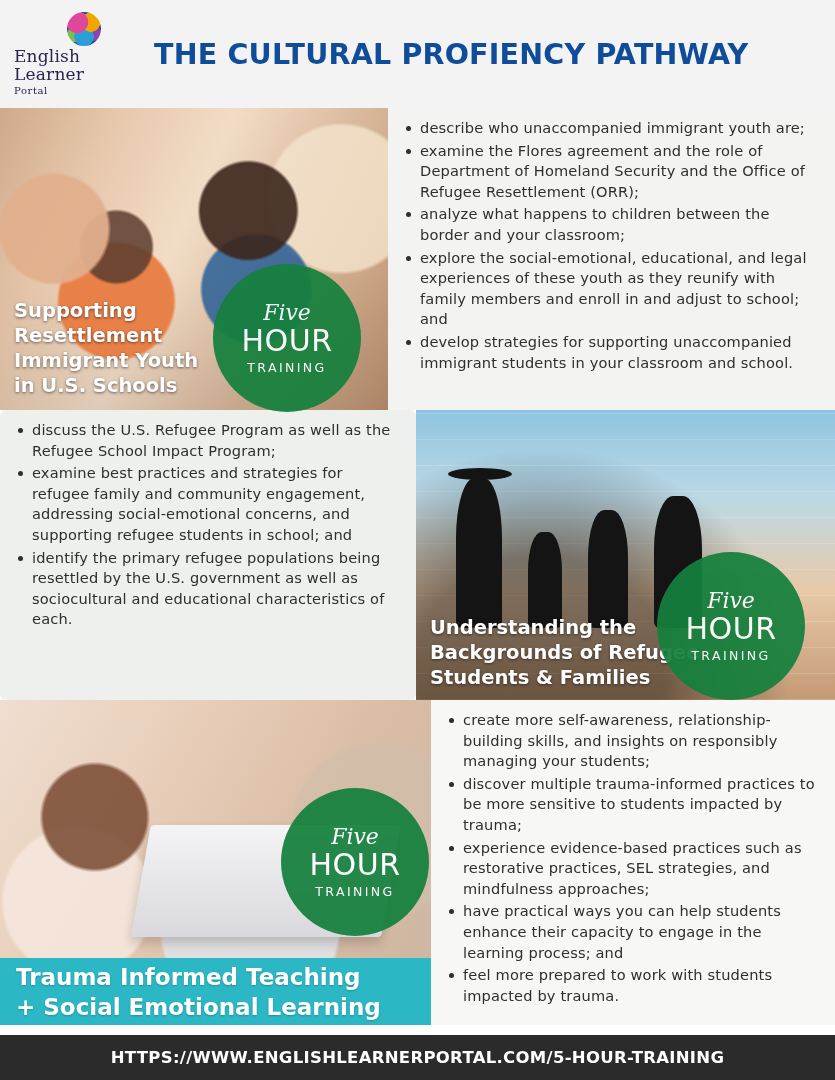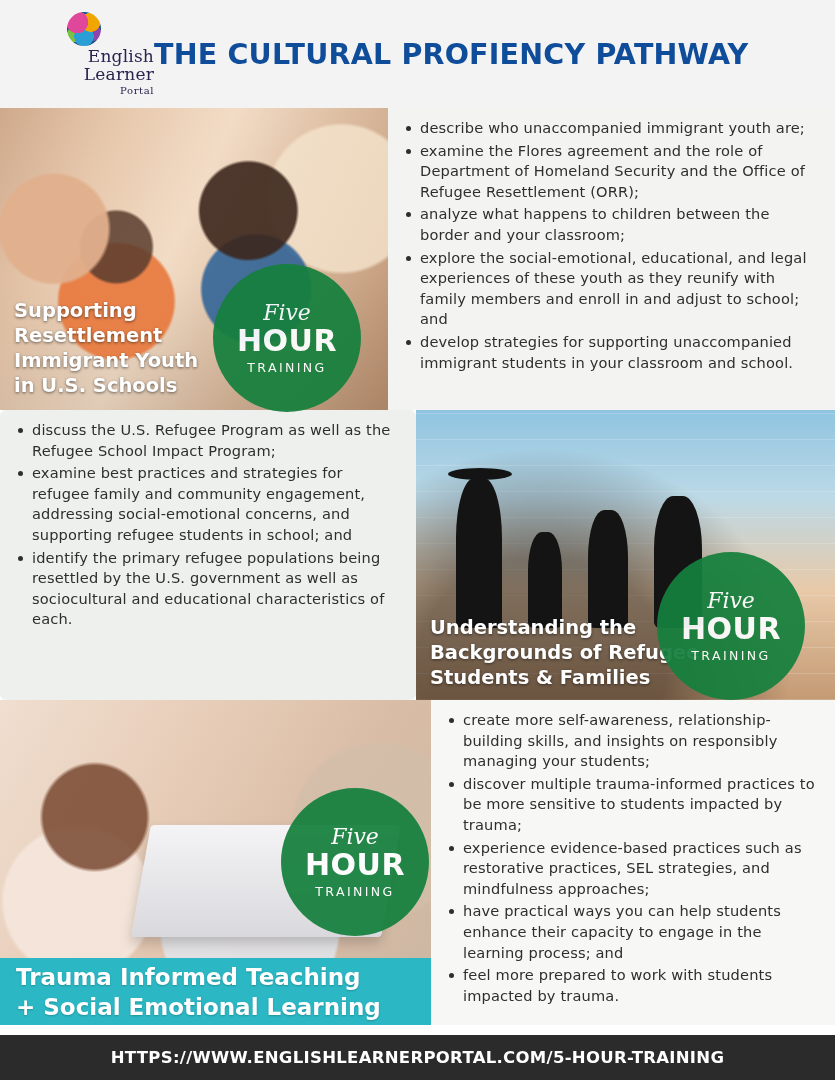--- a/index.html
+++ b/index.html
@@ -20,21 +20,21 @@
   .header {
     position: relative;
     height: 108px;
     background: #f3f3f3;
     display: flex;
     align-items: center;
     padding-left: 14px;
   }
   .logo {
     width: 140px;
-    text-align: right;
+    text-align: left;
     flex: 0 0 140px;
   }
   .logo-mark {
     width: 34px; height: 34px;
     margin: 0 auto 2px auto;
     border-radius: 50%;
     background:
       radial-gradient(circle at 30% 30%, #e0469a 0 32%, transparent 33%),
       radial-gradient(circle at 70% 30%, #f0a500 0 28%, transparent 29%),
       radial-gradient(circle at 50% 72%, #2a9fd6 0 32%, transparent 33%),
@@ -229,21 +229,21 @@
     z-index: 6;
   }
   .badge .b-five {
     font-family: "DejaVu Serif", serif;
     font-style: italic;
     font-size: 22px;
     line-height: 22px;
     margin-bottom: 1px;
   }
   .badge .b-hour {
-    font-weight: bold;
+    font-weight: normal;
     font-size: 30px;
     line-height: 32px;
     letter-spacing: .5px;
   }
   .badge .b-training {
     font-size: 12.5px;
     letter-spacing: 2.4px;
     margin-top: 3px;
   }
   .badge1 { left: 213px; top: 264px; }

